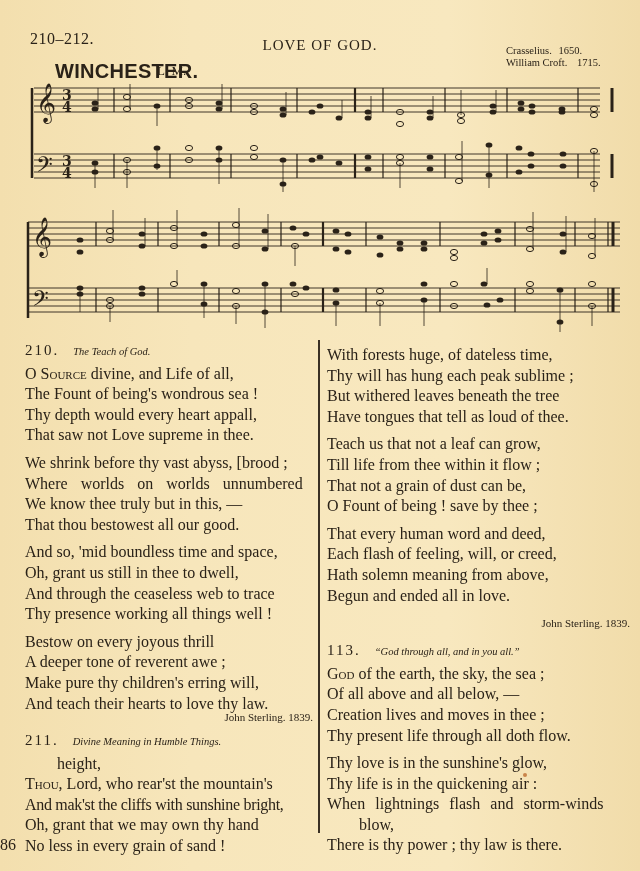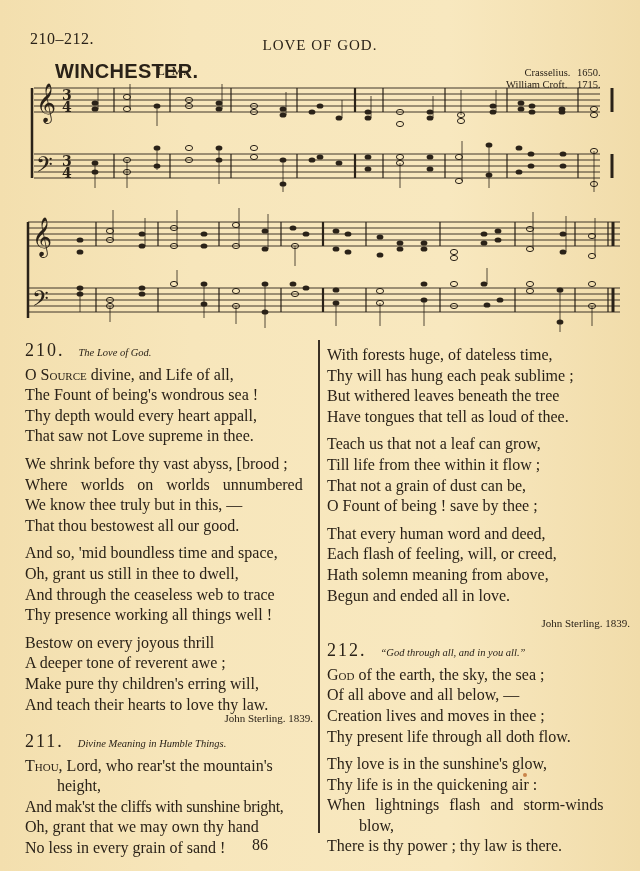--- a/index.html
+++ b/index.html
@@ -8,38 +8,38 @@
     background: linear-gradient(90deg, #f3dfae 0%, #f7e6bb 30%, #f8e8bf 70%, #f1dcaa 100%);
     font-family: "Liberation Serif", "DejaVu Serif", serif;
     color:#2a2218;
     position:relative;
   }
   .abs { position:absolute; }
   .hdr-num { left:30px; top:30px; font-size:16px; letter-spacing:0.5px; }
   .hdr-title { left:0; width:640px; top:37px; text-align:center; font-size:15px; letter-spacing:1px; }
   .tune { left:55px; top:60px; font-family:"Liberation Sans","DejaVu Sans",sans-serif; font-weight:bold; font-size:20px; letter-spacing:0.3px; }
   .meter { left:157px; top:63px; font-size:13px; }
-  .composer { left:506px; top:67px; font-size:10.5px; line-height:12px;text-align:right; }
+  .composer { left:506px; top:45px; font-size:10.5px; line-height:12px; }
   .composer div { white-space:nowrap; }
 
   svg.music { position:absolute; left:0; top:0; }
 
   .col { position:absolute; font-size:16px; line-height:20.6px; white-space:nowrap; }
   .col-left { left:25px; top:340px; width:290px; }
   .col-right { left:327px; top:345px; width:305px; }
   .divider { position:absolute; left:318px; top:340px; width:1.5px; height:493px; background:#3a3024; }
   .hymn-head { display:flex; align-items:baseline; gap:14px; margin-bottom:1px; }
-  .hymn-num { font-size:18px; letter-spacing:2px; font-family:"Liberation Serif","DejaVu Serif",serif; }
+  .hymn-num { font-size:15px; letter-spacing:2px; font-family:"Liberation Serif","DejaVu Serif",serif; }
   .hymn-sub { font-style:italic; font-size:10.5px; }
   .stanza { margin-bottom:7px; }
   .line { display:block; }
   .line.indent { padding-left:32px; }
   .sc { font-variant:small-caps; }
   .author { text-align:right; font-size:11px; line-height:14px; margin-top:-4px; margin-bottom:6px; padding-right:2px; }
-  .pageno { left:0; width:520px; top:836px; text-align:center; font-size:16px; }
+  .pageno { left:0; width:520px; top:836px; font-size:16px; }
   .spot { left:523px; top:773px; width:4px; height:4px; border-radius:50%; background:#c9844a; }
 </style>
 </head>
 <body>
 
 <div class="abs hdr-num">210–212.</div>
 <div class="abs hdr-title">LOVE OF GOD.</div>
 <div class="abs tune">WINCHESTER.</div>
 <div class="abs meter">L. M.</div>
 <div class="abs composer">
@@ -332,21 +332,21 @@
     <line x1="424" y1="300" x2="424" y2="326"></line>
       <line x1="487" y1="268" x2="487" y2="284"></line>
     <line x1="560" y1="290" x2="560" y2="332"></line>
       <line x1="592" y1="306" x2="592" y2="326"></line>
   </g>
 </svg>
 
 <div class="col col-left">
   <div class="hymn-head">
     <span class="hymn-num">210.</span>
-    <span class="hymn-sub">The Love of God.</span>
+    <span class="hymn-sub">The Teach of God.</span>
   </div>
   <div class="stanza">
     <span class="line"><span class="sc">O Source</span> divine, and Life of all,</span>
     <span class="line">The Fount of being's wondrous sea !</span>
     <span class="line">Thy depth would every heart appall,</span>
     <span class="line">That saw not Love supreme in thee.</span>
   </div>
   <div class="stanza">
     <span class="line">We shrink before thy vast abyss, [brood ;</span>
     <span class="line" style="word-spacing:9px">Where worlds on worlds unnumbered</span>
@@ -365,22 +365,22 @@
     <span class="line">Make pure thy children's erring will,</span>
     <span class="line">And teach their hearts to love thy law.</span>
   </div>
   <div class="author">John Sterling.   1839.</div>
 
   <div class="hymn-head">
     <span class="hymn-num">211.</span>
     <span class="hymn-sub">Divine Meaning in Humble Things.</span>
   </div>
   <div class="stanza">
+    <span class="line indent">height,</span>
     <span class="line"><span class="sc">Thou</span>, Lord, who rear'st the mountain's</span>
-    <span class="line indent">height,</span>
     <span class="line" style="letter-spacing:-0.3px">And mak'st the cliffs with sunshine bright,</span>
     <span class="line">Oh, grant that we may own thy hand</span>
     <span class="line">No less in every grain of sand !</span>
   </div>
 </div>
 
 <div class="divider"></div>
 
 <div class="col col-right">
   <div class="stanza">
@@ -397,21 +397,21 @@
   </div>
   <div class="stanza" style="margin-bottom:14px">
     <span class="line">That every human word and deed,</span>
     <span class="line">Each flash of feeling, will, or creed,</span>
     <span class="line">Hath solemn meaning from above,</span>
     <span class="line">Begun and ended all in love.</span>
   </div>
   <div class="author" style="margin-bottom:10px">John Sterling.   1839.</div>
 
   <div class="hymn-head">
-    <span class="hymn-num">212.</span>
+    <span class="hymn-num">113.</span>
     <span class="hymn-sub" style="font-weight:normal">“God through all, and in you all.”</span>
   </div>
   <div class="stanza">
     <span class="line"><span class="sc">God</span> of the earth, the sky, the sea ;</span>
     <span class="line">Of all above and all below, —</span>
     <span class="line">Creation lives and moves in thee ;</span>
     <span class="line">Thy present life through all doth flow.</span>
   </div>
   <div class="stanza">
     <span class="line">Thy love is in the sunshine's glow,</span>

